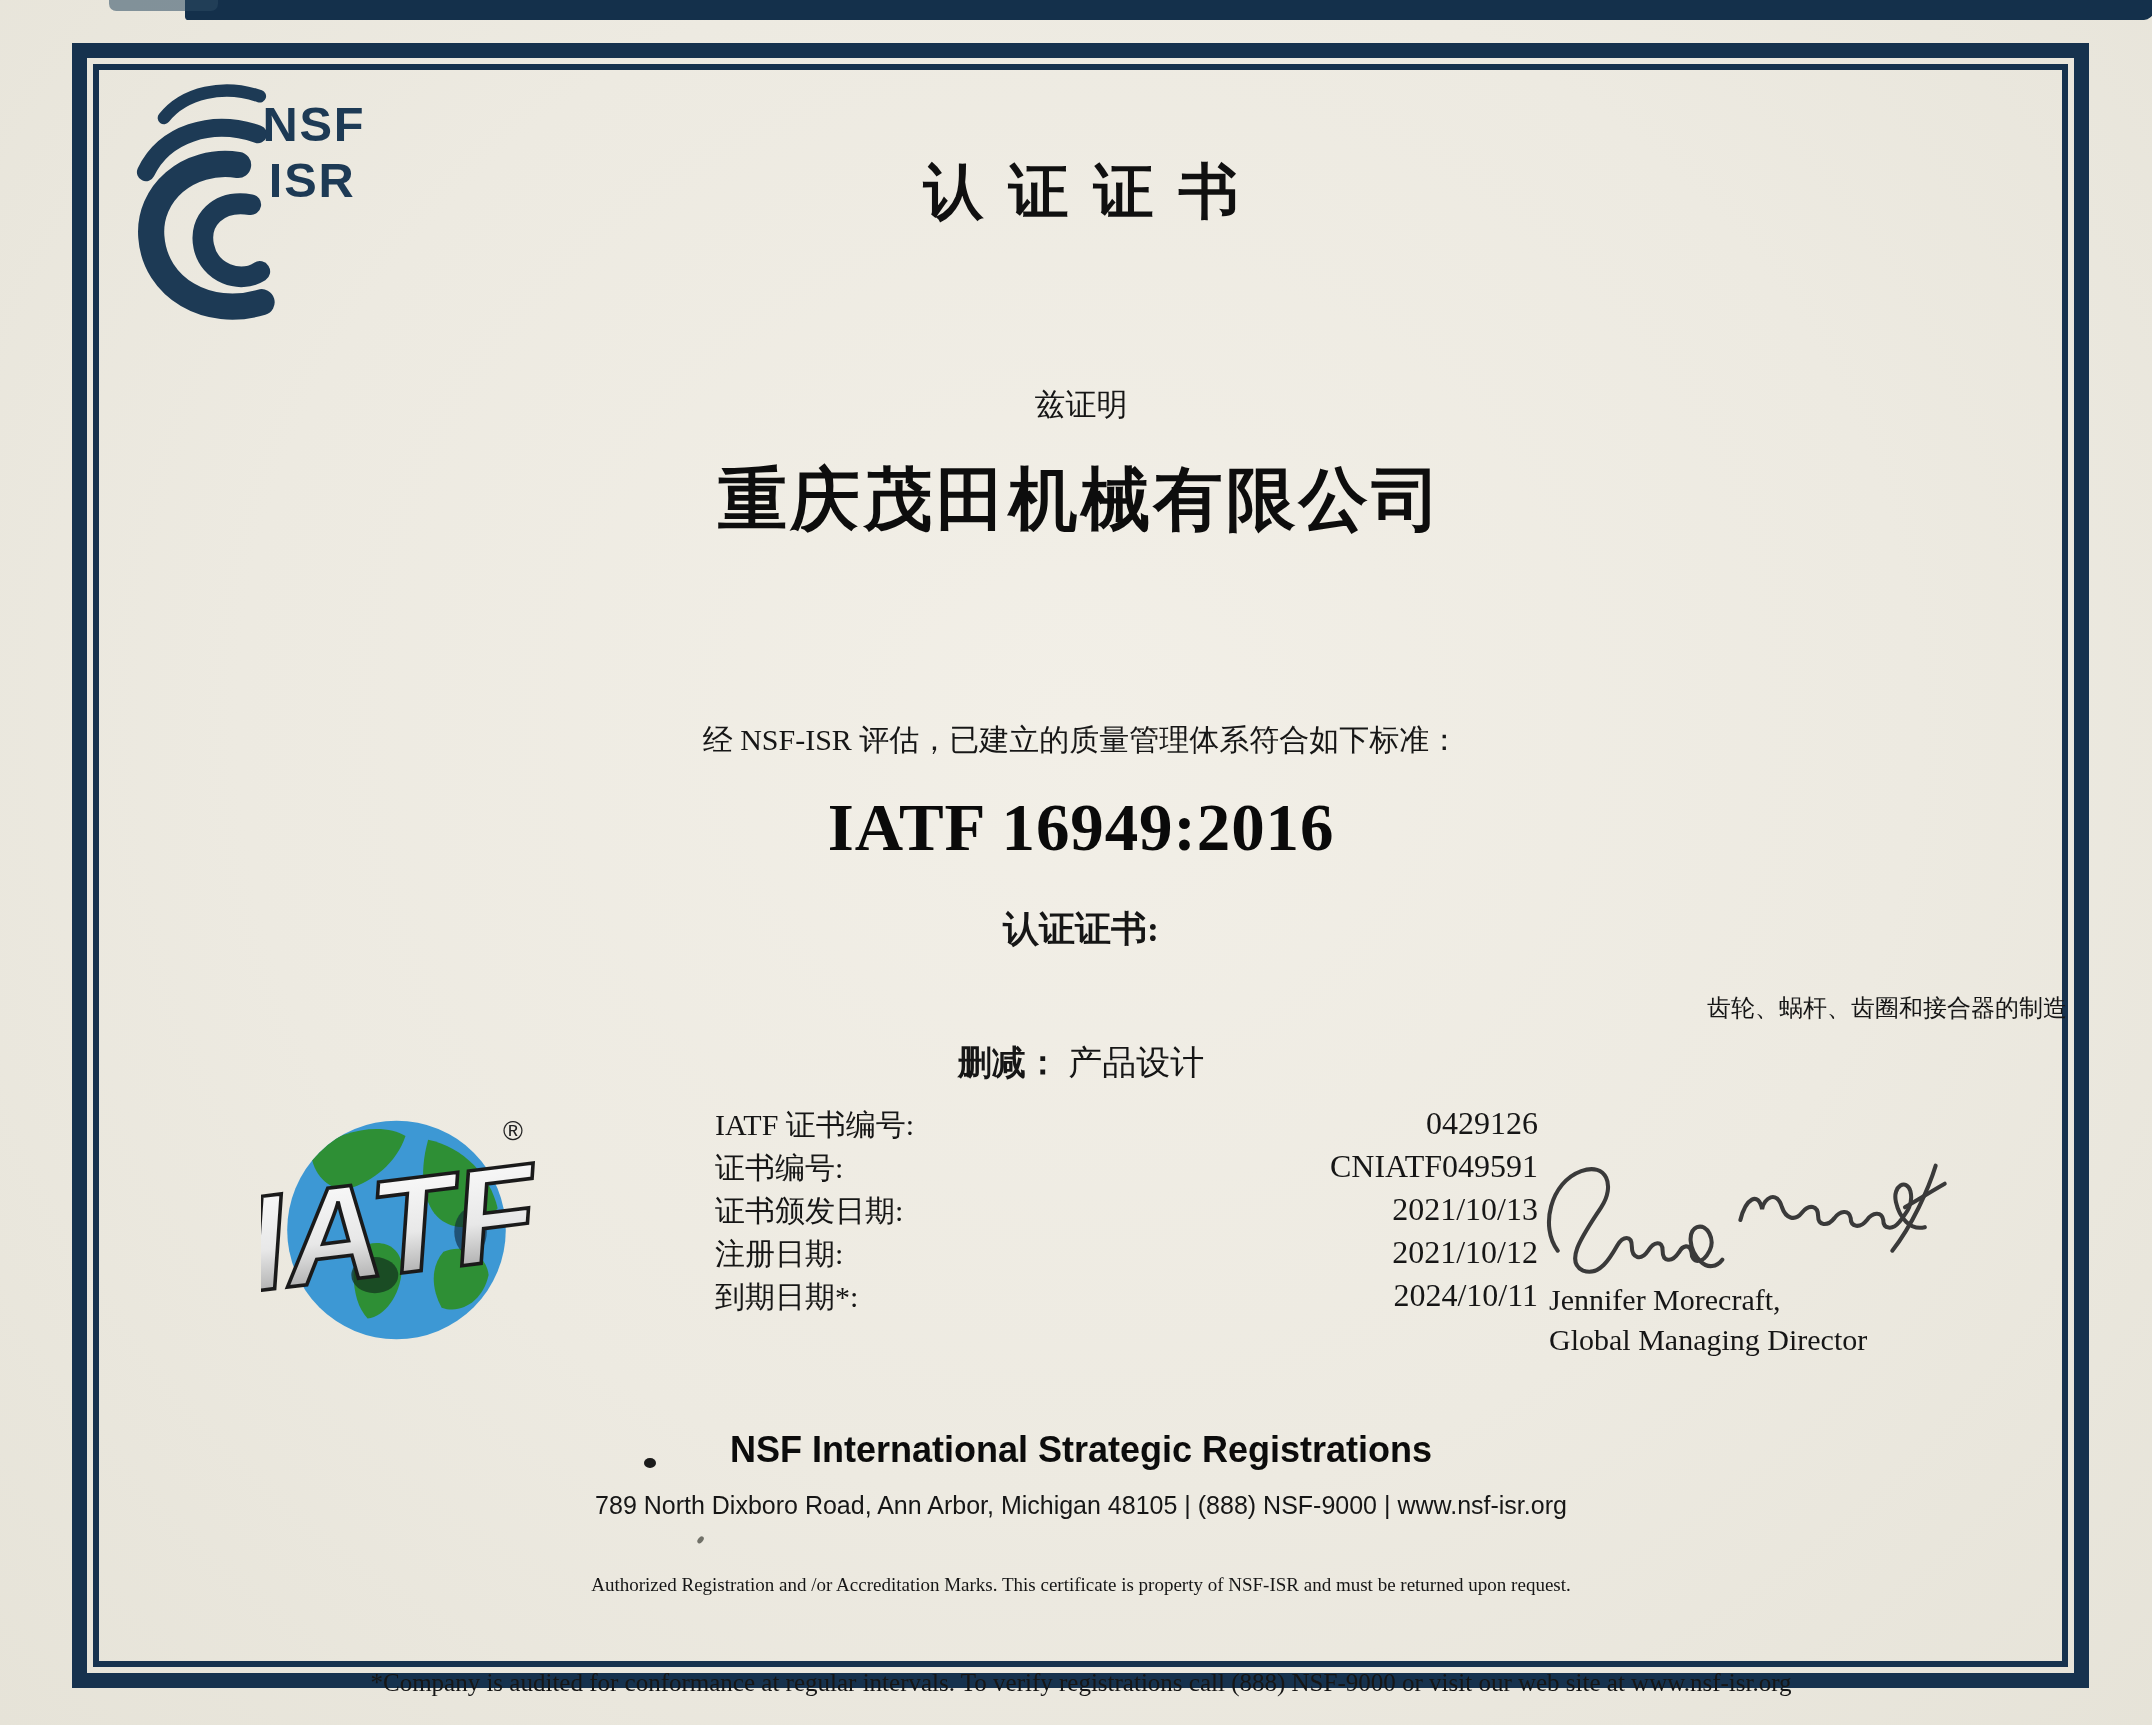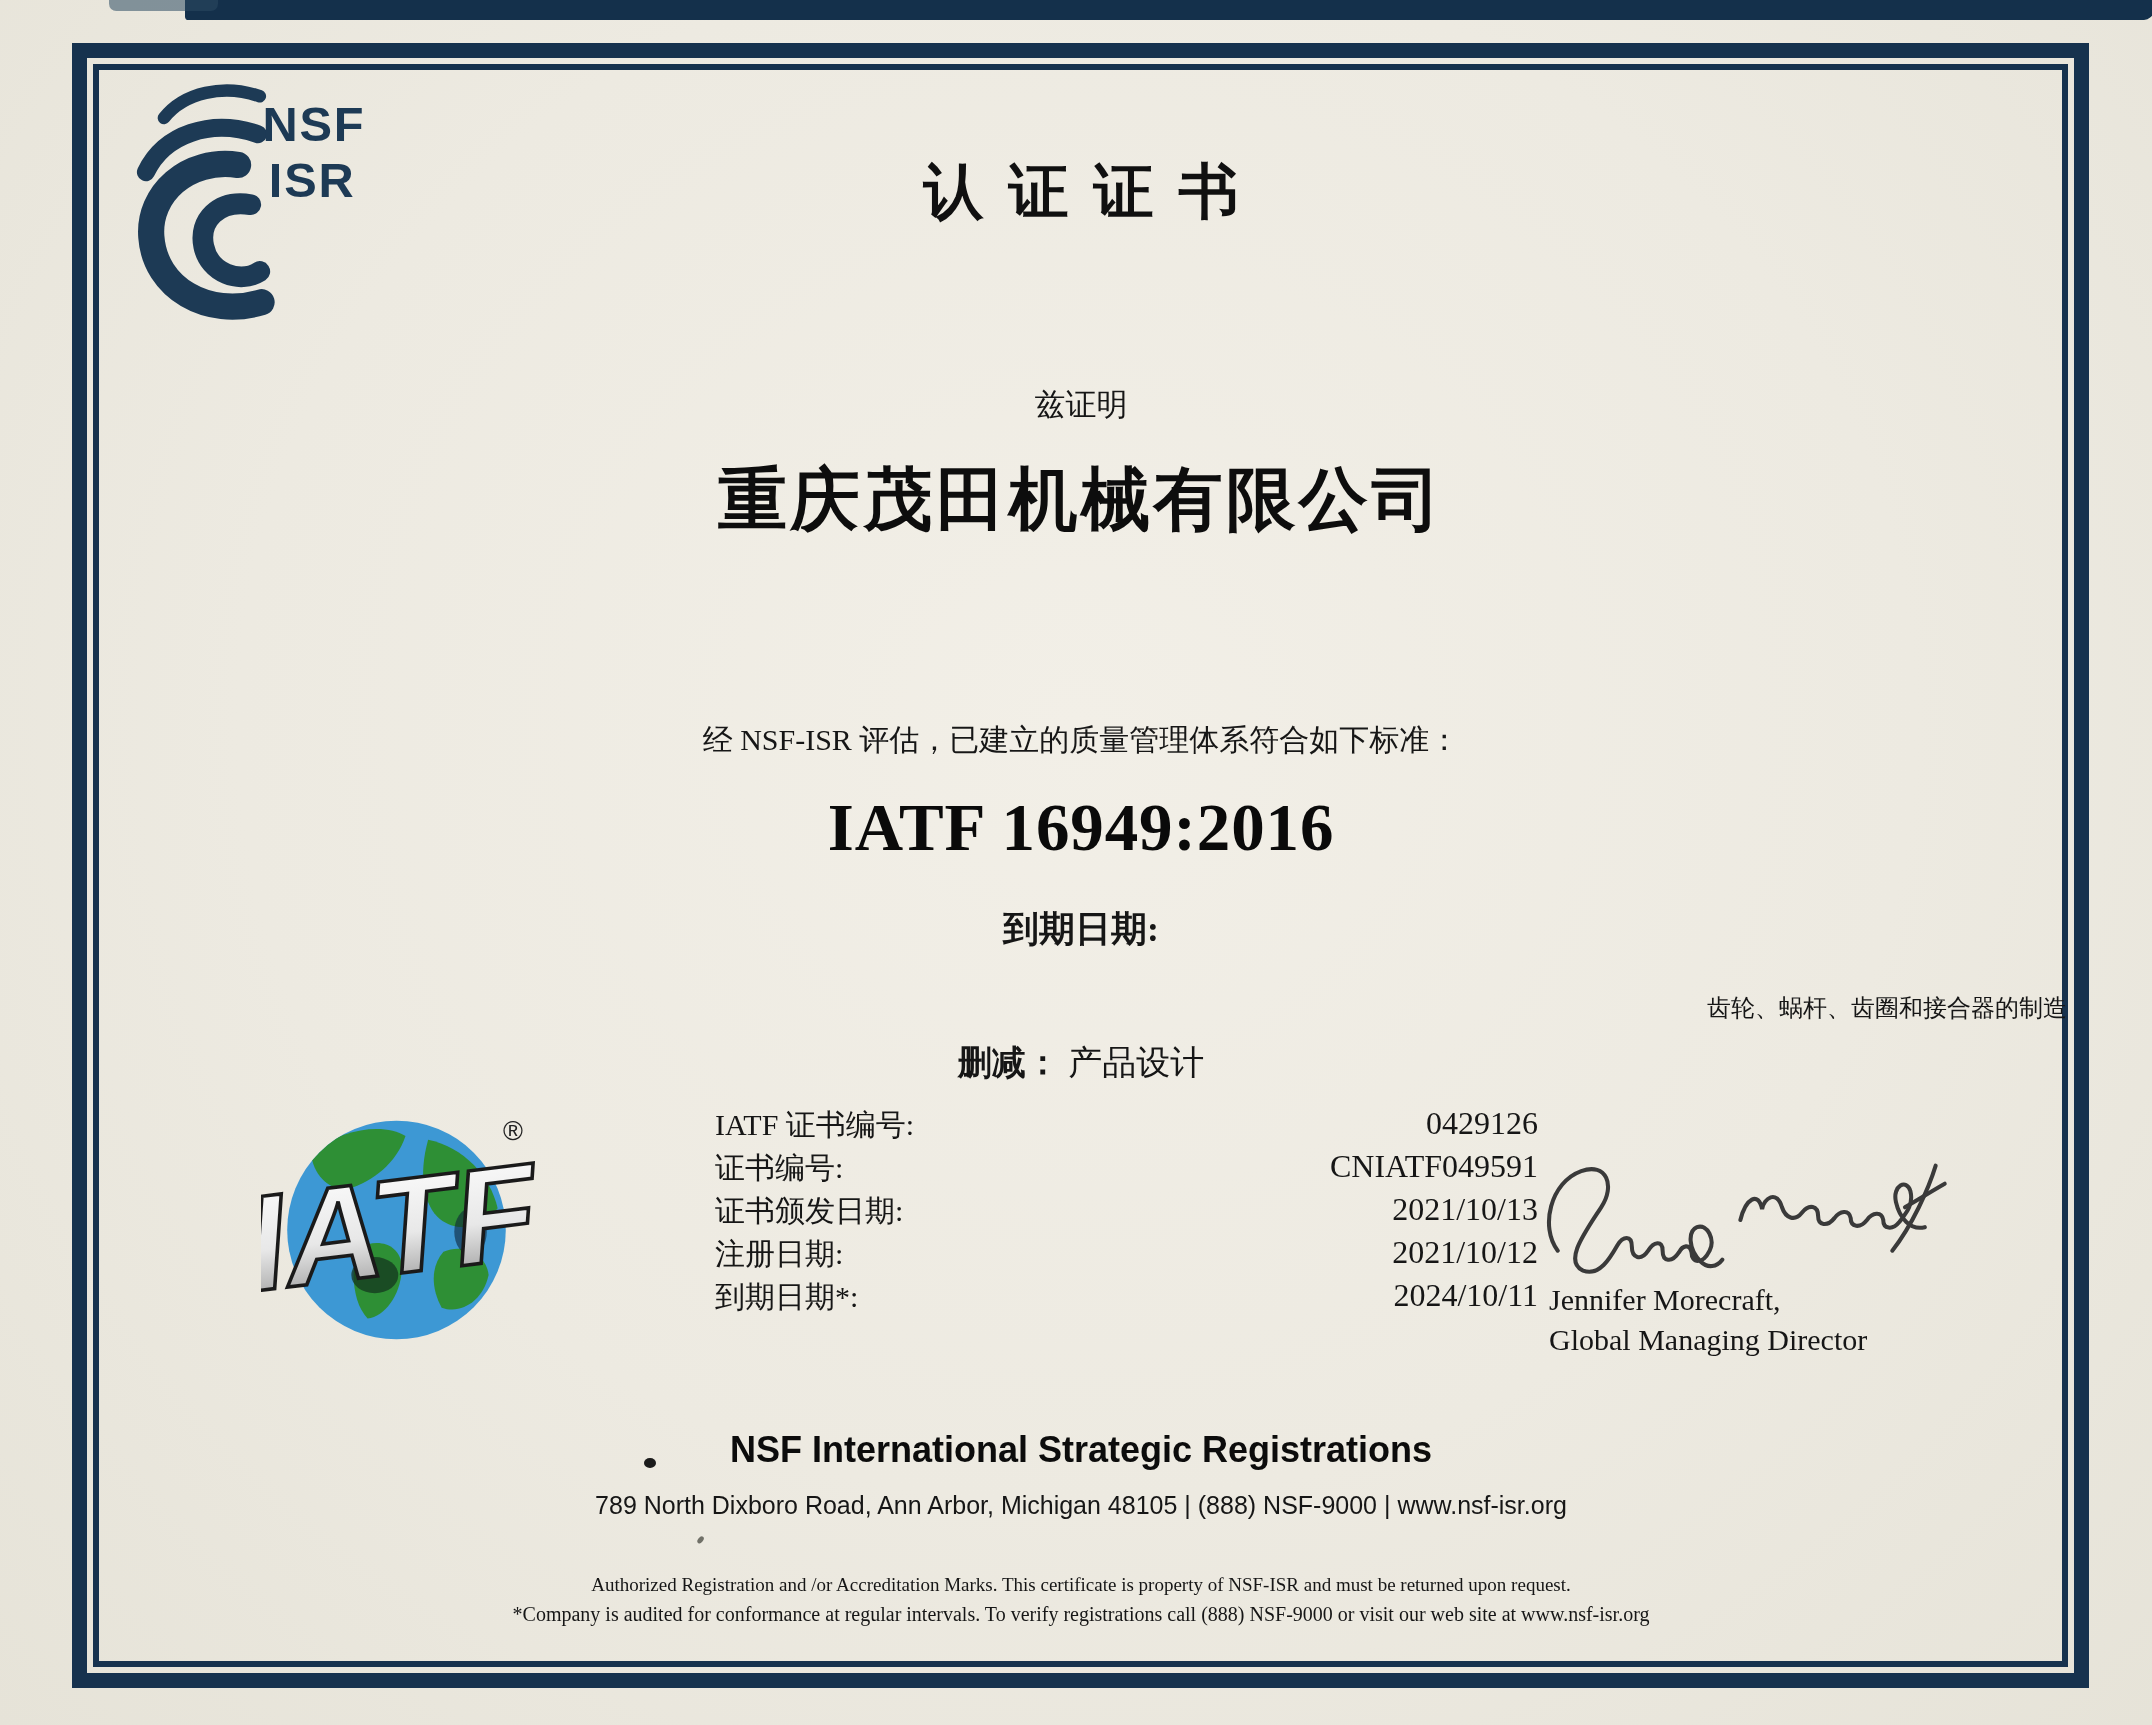--- a/index.html
+++ b/index.html
@@ -37,21 +37,21 @@
   
   .iatf-logo{position:absolute;left:261px;top:1096px;width:280px;height:267px;}
   
   .sig{position:absolute;left:1527px;top:1133px;width:434px;height:163px;}
   .signer{position:absolute;left:1549px;top:1283px;font-size:30px;white-space:nowrap;}
   .signer2{position:absolute;left:1549px;top:1323px;font-size:30px;white-space:nowrap;}
   
   .org{top:1429px;font-size:36px;font-weight:bold;font-family:"Liberation Sans","DejaVu Sans",sans-serif;color:#0c0c0c;}
   .orgaddr{top:1491px;font-size:25px;font-family:"Liberation Sans","DejaVu Sans",sans-serif;}
   .legal1{top:1574px;font-size:19px;}
-  .legal2{top:1603px;font-size:20px;}
+  .legal2{top:1669px;font-size:25px;}
   .speck{position:absolute;left:644px;top:1458px;width:11.8px;height:10px;background:#1b1b1b;border-radius:50%;}
   .speck2{position:absolute;left:698px;top:1536px;width:5.4px;height:8.1px;background:#5a5a52;border-radius:50%;
           transform:rotate(38deg);opacity:.85;}
 </style>
 </head>
 <body>
 
 <div class="page">
 
   <div class="top-edge"></div>
@@ -72,21 +72,21 @@
       <text x="155" y="68" font-family="Liberation Sans, DejaVu Sans, sans-serif" font-size="54" font-weight="bold" fill="#1d3a55" letter-spacing="2">NSF</text>
       <text x="162" y="130" font-family="Liberation Sans, DejaVu Sans, sans-serif" font-size="54" font-weight="bold" fill="#1d3a55" letter-spacing="2">ISR</text>
     </svg>
   </div>
 
   <div class="cline title">认证证书</div>
   <div class="cline attest">兹证明</div>
   <div class="cline company">重庆茂田机械有限公司</div>
   <div class="cline assess">经 NSF-ISR 评估，已建立的质量管理体系符合如下标准：</div>
   <div class="cline standard">IATF 16949:2016</div>
-  <div class="cline scopelabel">到期日期:</div>
+  <div class="cline scopelabel">认证证书:</div>
   <div class="cline scopetext">齿轮、蜗杆、齿圈和接合器的制造</div>
   <div class="cline exclusion">
     <b>删减：</b>
     <span>产品设计</span>
   </div>
 
   <div class="details">
     <div class="drow">
       <span class="dlabel">IATF 证书编号:</span>
       <span class="dvalue">0429126</span>

